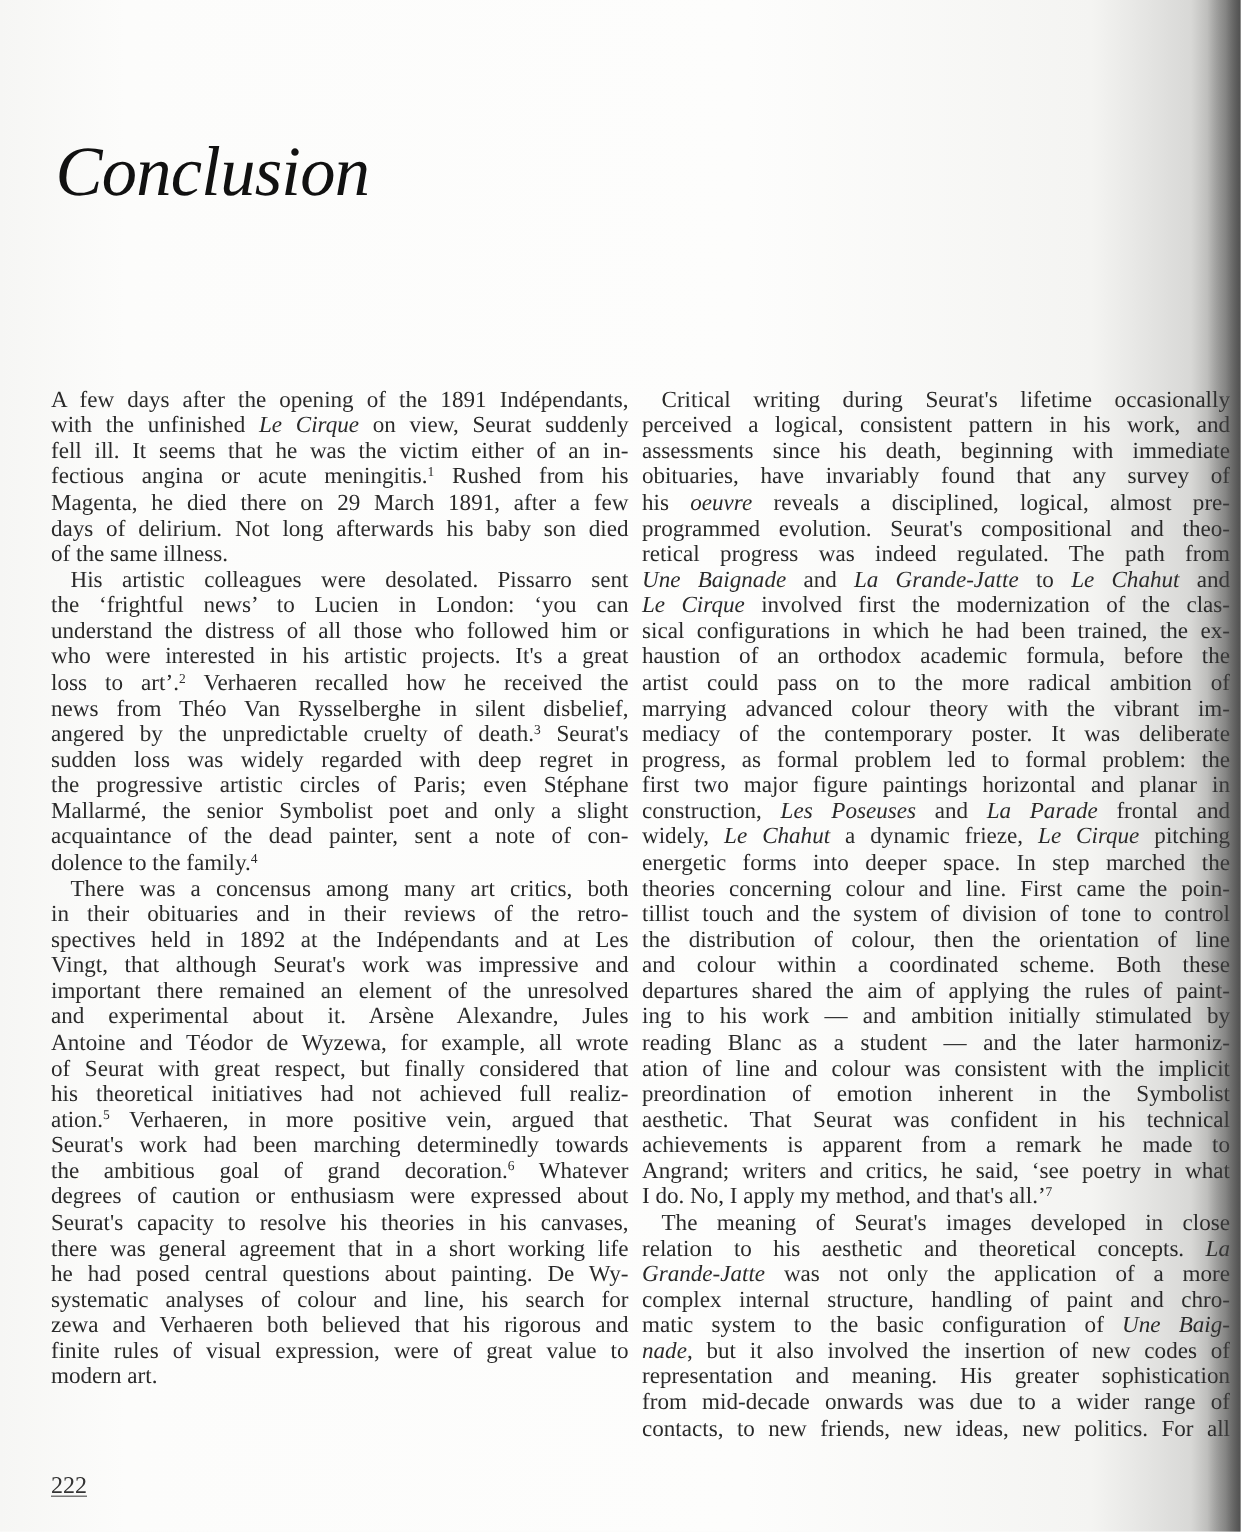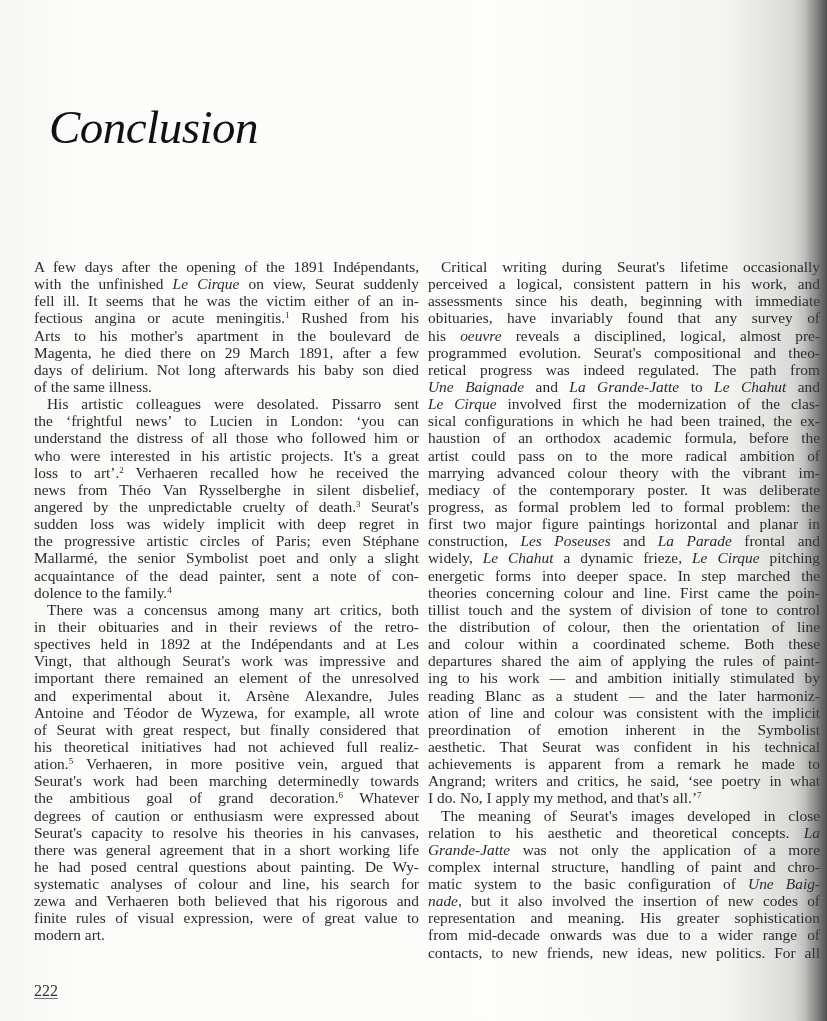--- a/index.html
+++ b/index.html
@@ -42,39 +42,38 @@
   .page-number {
     position: absolute; left: 34px; top: 982px;
     font-size: 16px; color: #333; text-decoration: underline;
     text-decoration-color: #777; text-underline-offset: 2px;
   }
 </style>
 </head>
 <body>
 
 <div class="page">
-  <h1 class="title" style="margin:16px;font-weight:normal;">Conclusion</h1>
+  <h1 class="title" style="margin:4px;font-weight:normal;">Conclusion</h1>
 
   <div class="column col-left" id="col-left">
       <span class="line">A few days after the opening of the 1891 Indépendants,</span>
       <span class="line"><span>with the unfinished </span><i>Le Cirque</i><span> on view, Seurat suddenly</span></span>
       <span class="line">fell ill. It seems that he was the victim either of an in-</span>
       <span class="line"><span>fectious angina or acute meningitis.</span><sup>1</sup><span> Rushed from his</span></span>
-      <span class="line">Arts to his mother's apartment in the boulevard de</span>
       <span class="line">Magenta, he died there on 29 March 1891, after a few</span>
       <span class="line">days of delirium. Not long afterwards his baby son died</span>
       <span class="line last">of the same illness.</span>
       <span class="line indent">His artistic colleagues were desolated. Pissarro sent</span>
       <span class="line">the ‘frightful news’ to Lucien in London: ‘you can</span>
       <span class="line">understand the distress of all those who followed him or</span>
       <span class="line">who were interested in his artistic projects. It's a great</span>
       <span class="line"><span>loss to art’.</span><sup>2</sup><span> Verhaeren recalled how he received the</span></span>
       <span class="line">news from Théo Van Rysselberghe in silent disbelief,</span>
       <span class="line"><span>angered by the unpredictable cruelty of death.</span><sup>3</sup><span> Seurat's</span></span>
-      <span class="line">sudden loss was widely implicit with deep regret in</span>
+      <span class="line">sudden loss was widely regarded with deep regret in</span>
       <span class="line">the progressive artistic circles of Paris; even Stéphane</span>
       <span class="line">Mallarmé, the senior Symbolist poet and only a slight</span>
       <span class="line">acquaintance of the dead painter, sent a note of con-</span>
       <span class="line last"><span>dolence to the family.</span><sup>4</sup></span>
       <span class="line indent">There was a concensus among many art critics, both</span>
       <span class="line">in their obituaries and in their reviews of the retro-</span>
       <span class="line">spectives held in 1892 at the Indépendants and at Les</span>
       <span class="line">Vingt, that although Seurat's work was impressive and</span>
       <span class="line">important there remained an element of the unresolved</span>
       <span class="line">and experimental about it. Arsène Alexandre, Jules</span>

